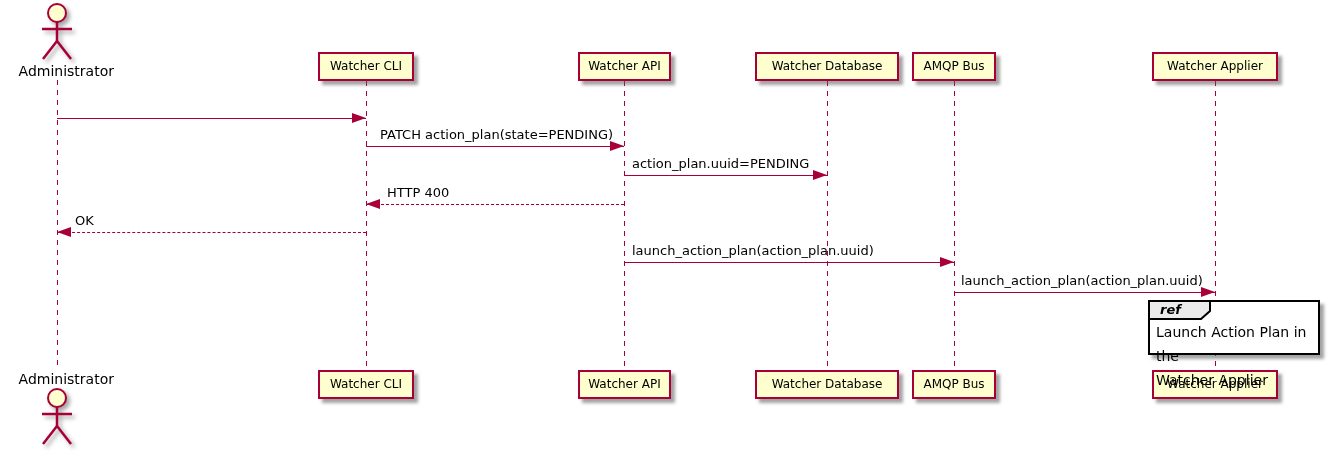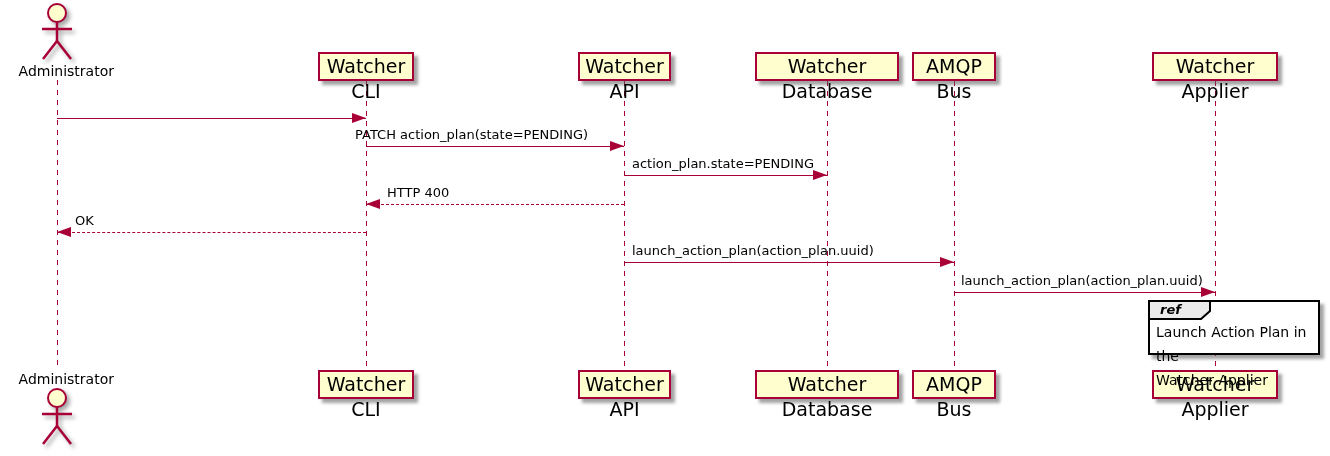--- a/index.html
+++ b/index.html
@@ -32,21 +32,21 @@
   }
   .participant {
     position: absolute;
     height: 29px;
     box-sizing: border-box;
     background: var(--participant-fill);
     border: 2px solid var(--participant-border);
     box-shadow: 4px 4px 3px rgba(90,90,90,0.55);
     text-align: center;
     line-height: 25px;
-    font-size: 19px;
+    font-size: 12px;
     z-index: 2;
   }
   .actor-label {
     position: absolute;
     width: 114px;
     text-align: right;
     font-size: 14px;
     z-index: 2;
   }
   .actor-svg {
@@ -126,25 +126,25 @@
 
   <div class="participant" style="left:318px;top:52px;width:96px">Watcher CLI</div>
   <div class="participant" style="left:578px;top:52px;width:93px">Watcher API</div>
   <div class="participant" style="left:755px;top:52px;width:144px">Watcher Database</div>
   <div class="participant" style="left:912px;top:52px;width:84px">AMQP Bus</div>
   <div class="participant" style="left:1152px;top:52px;width:126px">Watcher Applier</div>
 
   <div class="msg-line solid" style="left:57px;top:118px;width:309px"></div>
   <div class="arrow-right" style="left:352px;top:113px"></div>
 
-  <div class="msg-label" style="left:355px;top:127px">PATCH action_plan(state=PENDING)</div>
+  <div class="msg-label" style="left:380px;top:127px">PATCH action_plan(state=PENDING)</div>
   <div class="msg-line solid" style="left:366px;top:146px;width:258px"></div>
   <div class="arrow-right" style="left:610px;top:141px"></div>
 
-  <div class="msg-label" style="left:632px;top:156px">action_plan.state=PENDING</div>
+  <div class="msg-label" style="left:632px;top:156px">action_plan.uuid=PENDING</div>
   <div class="msg-line solid" style="left:624px;top:175px;width:203px"></div>
   <div class="arrow-right" style="left:813px;top:170px"></div>
 
   <div class="msg-label" style="left:387px;top:185px">HTTP 400</div>
   <div class="msg-line dashed" style="left:366px;top:204px;width:258px"></div>
   <div class="arrow-left" style="left:366px;top:199px"></div>
 
   <div class="msg-label" style="left:75px;top:213px">OK</div>
   <div class="msg-line dashed" style="left:57px;top:232px;width:309px"></div>
   <div class="arrow-left" style="left:57px;top:227px"></div>

